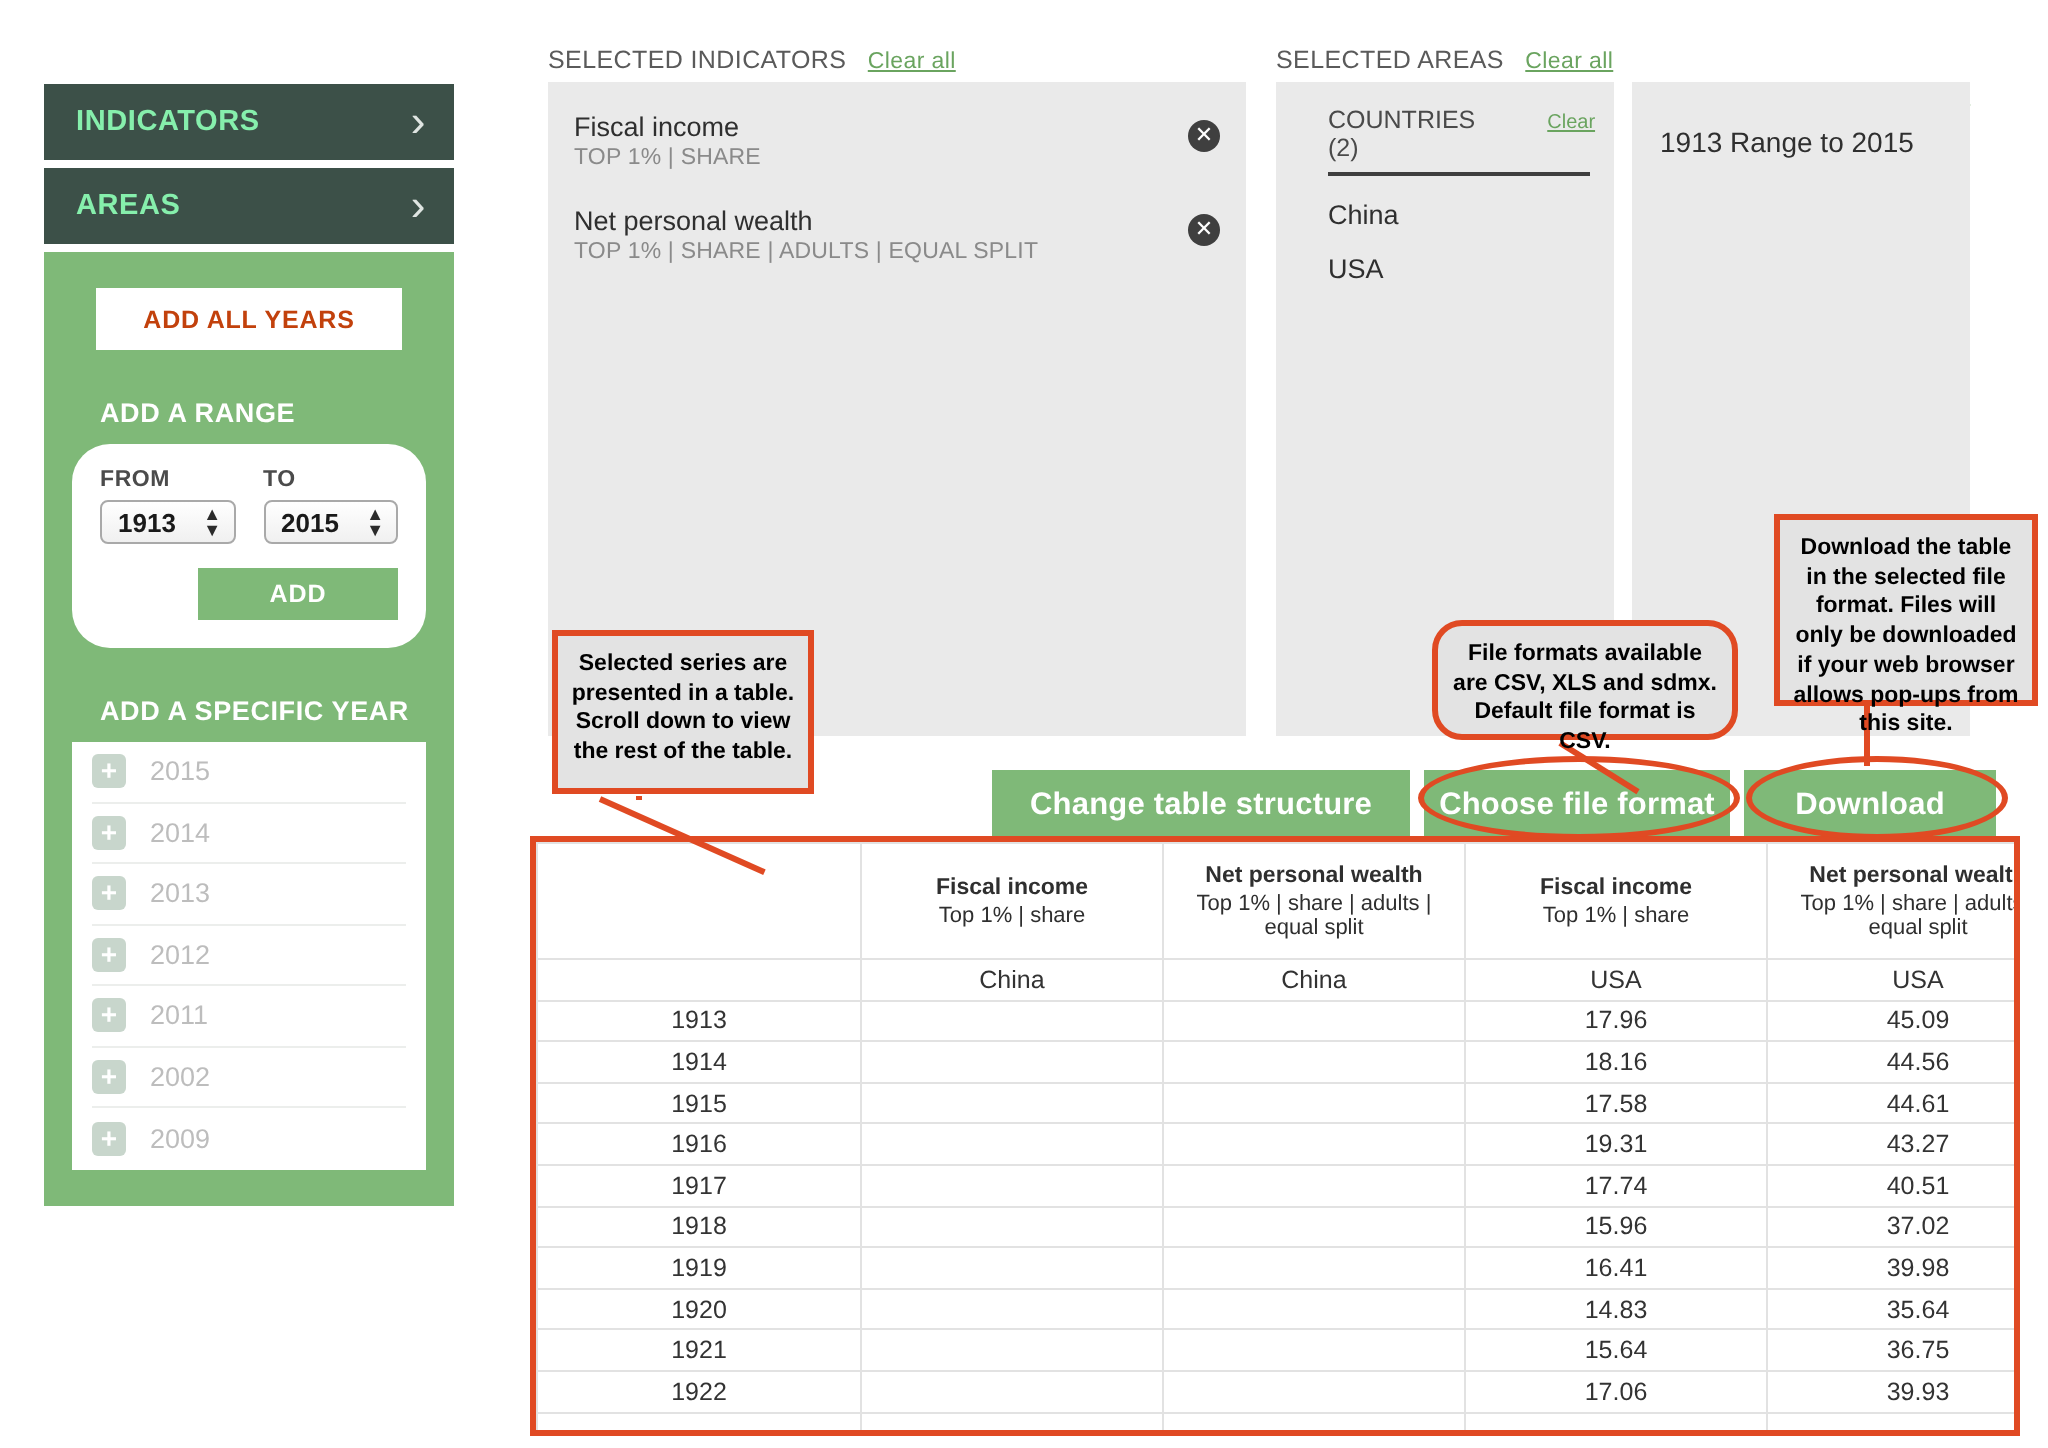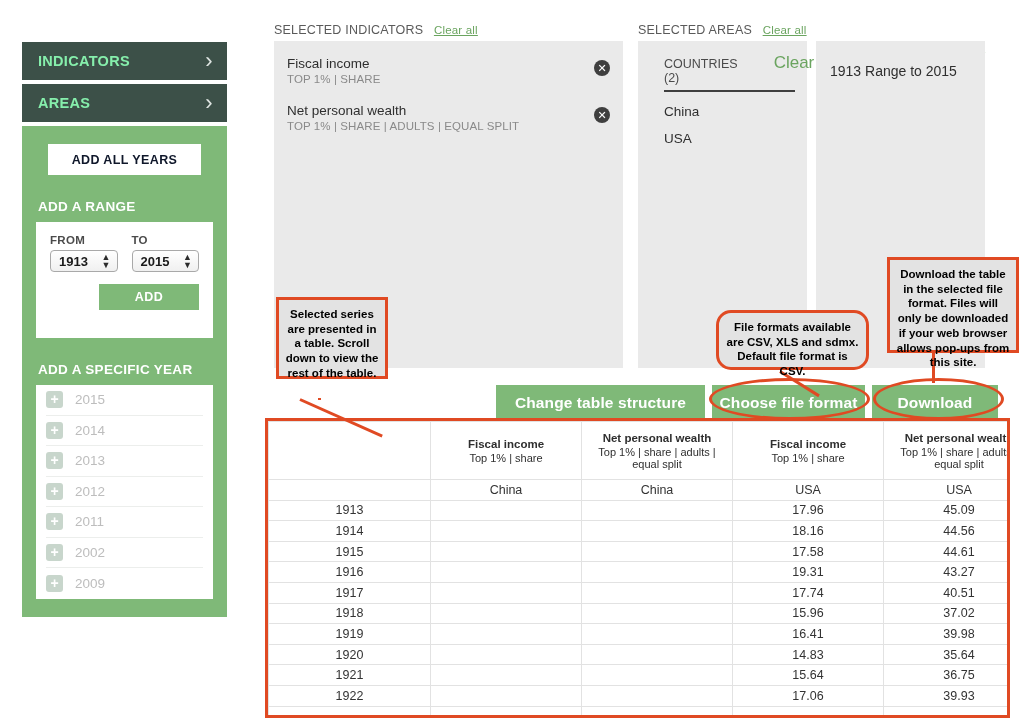--- a/index.html
+++ b/index.html
@@ -22,27 +22,27 @@
     letter-spacing:0.3px; margin-bottom:4px;
     justify-content:space-between;
   }
   .acc-bar .chev { font-size:15px; font-weight:normal; color:#dfe5e2; }
   .chev-right::before { content:"\203A"; font-size:22px; line-height:1; }
   .chev-down::before  { content:"\2304"; font-size:19px; line-height:1; position:relative; top:-5px;}
 
   .years-panel { background:#7fb978; padding:16px 14px 18px 14px; }
   .add-all-btn {
     display:block; margin:2px auto 0 auto; width:153px; height:31px;
-    background:#ffffff; border:none; color:#0f172a; font-size:12.5px;
+    background:#ffffff; border:none; color:#c2410c; font-size:12.5px;
     font-weight:bold; letter-spacing:0.4px; cursor:pointer;
     font-family:"Liberation Sans", sans-serif;
   }
   .sec-label { color:#ffffff; font-weight:bold; font-size:13.5px; letter-spacing:0.3px;
-               margin:24px 0 8px 2px; }
-  .range-card { background:#ffffff; padding:12px 14px 28px 14px; }
+               margin:24px 0 8px 14px; }
+  .range-card { background:#ffffff; padding:12px 14px 14px 14px;border-radius:19px; }
   .range-row { display:flex; gap:14px; }
   .field { flex:1; }
   .field-label { font-size:11.5px; font-weight:bold; color:#4b4b4b; margin-bottom:4px; letter-spacing:0.3px;}
   .spinner {
     position:relative; border:1px solid #a9a9a9; border-radius:4px;
     background:linear-gradient(#ffffff,#f0f0f0);
     height:22px; display:flex; align-items:center; padding-left:8px;
     font-size:13px; color:#1a1a1a; font-weight:bold;
   }
   .spin-arrows {
@@ -74,21 +74,21 @@
   .ind-item-sub { font-size:11.5px; color:#8a8a8a; margin-top:2px; letter-spacing:0.1px;}
   .x-btn {
     position:absolute; width:16px; height:16px; border-radius:50%;
     background:#3f3f3f; color:#fff; font-size:11px; line-height:16px;
     text-align:center; font-family:"Liberation Sans",sans-serif;
   }
   .countries-hdr {
     display:flex; justify-content:space-between; align-items:baseline;
     border-bottom:2px solid #3f3f3f; padding-bottom:5px; font-size:12.5px; color:#4a4a4a;
   }
-  .countries-hdr .clearlnk { color:#6aa45f; font-size:17px;padding-left:36px;}
+  .countries-hdr .clearlnk { color:#6aa45f; text-decoration:underline; font-size:10px;padding-left:36px;}
   .country-row { font-size:13.5px; color:#2f2f2f; margin-top:12px; }
   .years-sel-txt { font-size:14px; color:#2f2f2f; }
 
   
   .gbtn {
     position:absolute; background:#7fb978; color:#ffffff;
     font-size:15.5px; font-weight:bold; display:flex;
     align-items:center; justify-content:center; height:36px;
     font-family:"Liberation Sans", sans-serif; border:none; cursor:pointer;
     letter-spacing:0.1px;
@@ -245,21 +245,21 @@
   <div class="years-sel-txt" style="position:absolute; left:14px; top:22px;">1913 Range to 2015</div>
 </div>
 
 <button class="gbtn" style="left:496px; top:385px; width:209px;">Change table structure</button>
 <button class="gbtn" style="left:712px; top:385px; width:153px;">Choose file format</button>
 <button class="gbtn" style="left:872px; top:385px; width:126px;">Download</button>
 
 <div class="ellipse" style="left:709px; top:378px; width:161px; height:42px;"></div>
 <div class="ellipse" style="left:873px; top:378px; width:131px; height:42px;"></div>
 
-<div class="callout" style="left:258px; top:297px; width:112px; height:82px;">Selected  series are presented in a table. Scroll down to view the rest of the table.</div>
+<div class="callout" style="left:258px; top:315px; width:131px; height:82px;">Selected  series are presented in a table. Scroll down to view the rest of the table.</div>
 <div class="leadline" style="left:318px; top:398px; width:3px; height:2px;"></div>
 <div class="leadline" style="left:300px; top:398px; width:90px; height:3px; transform:rotate(24deg); transform-origin:left center;"></div>
 
 <div class="callout" style="left:698px; top:310px; width:153px; height:60px;border-radius:15px;">File formats available are CSV, XLS and sdmx. Default file format is CSV.</div>
 <div class="leadline" style="left:780px; top:370px; width:46px; height:3px; transform:rotate(32deg); transform-origin:left center;"></div>
 
 <div class="callout" style="left:869px; top:257px; width:132px; height:96px;">Download the table in the selected file format. Files will only be downloaded if your web browser allows pop-ups from this site.</div>
 <div class="leadline" style="left:932px; top:353px; width:3px; height:30px;"></div>
 
 <div id="tablebox">

